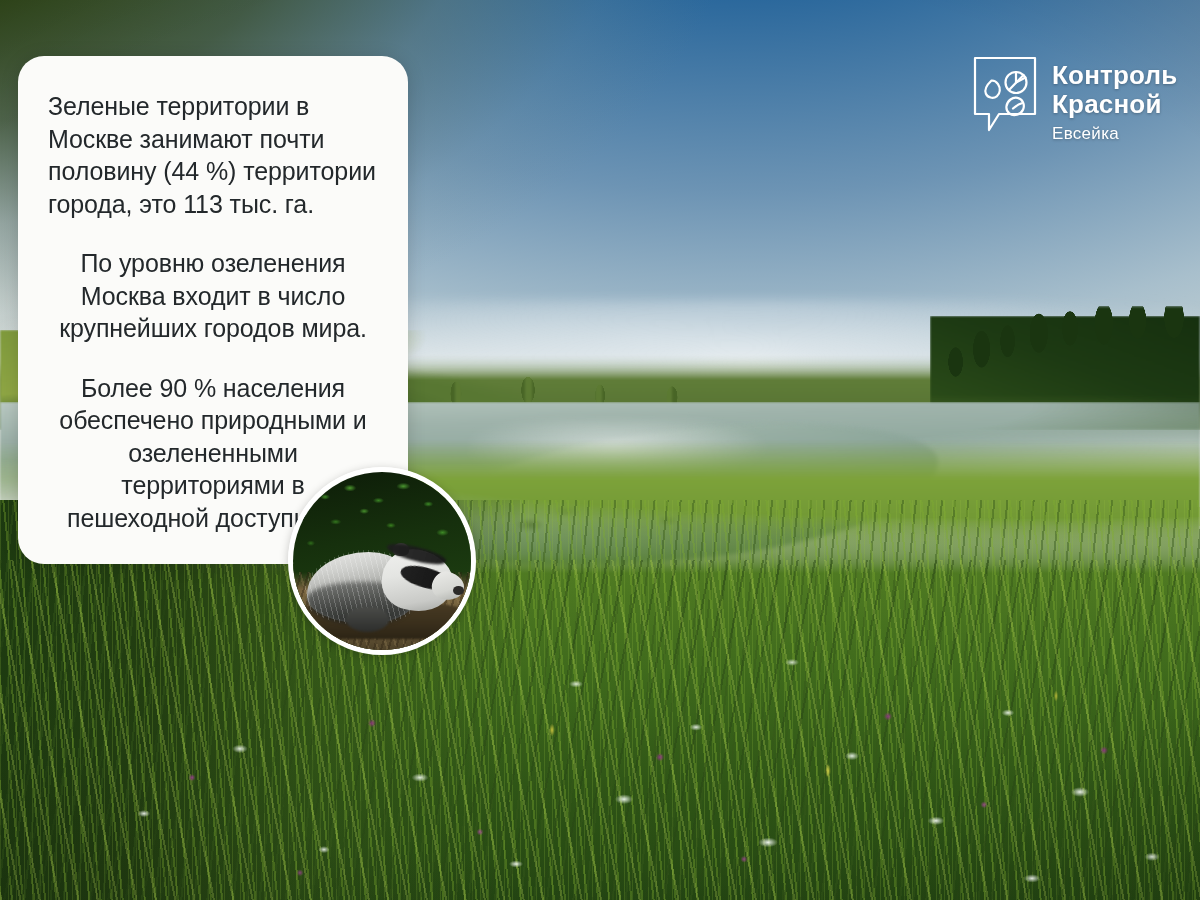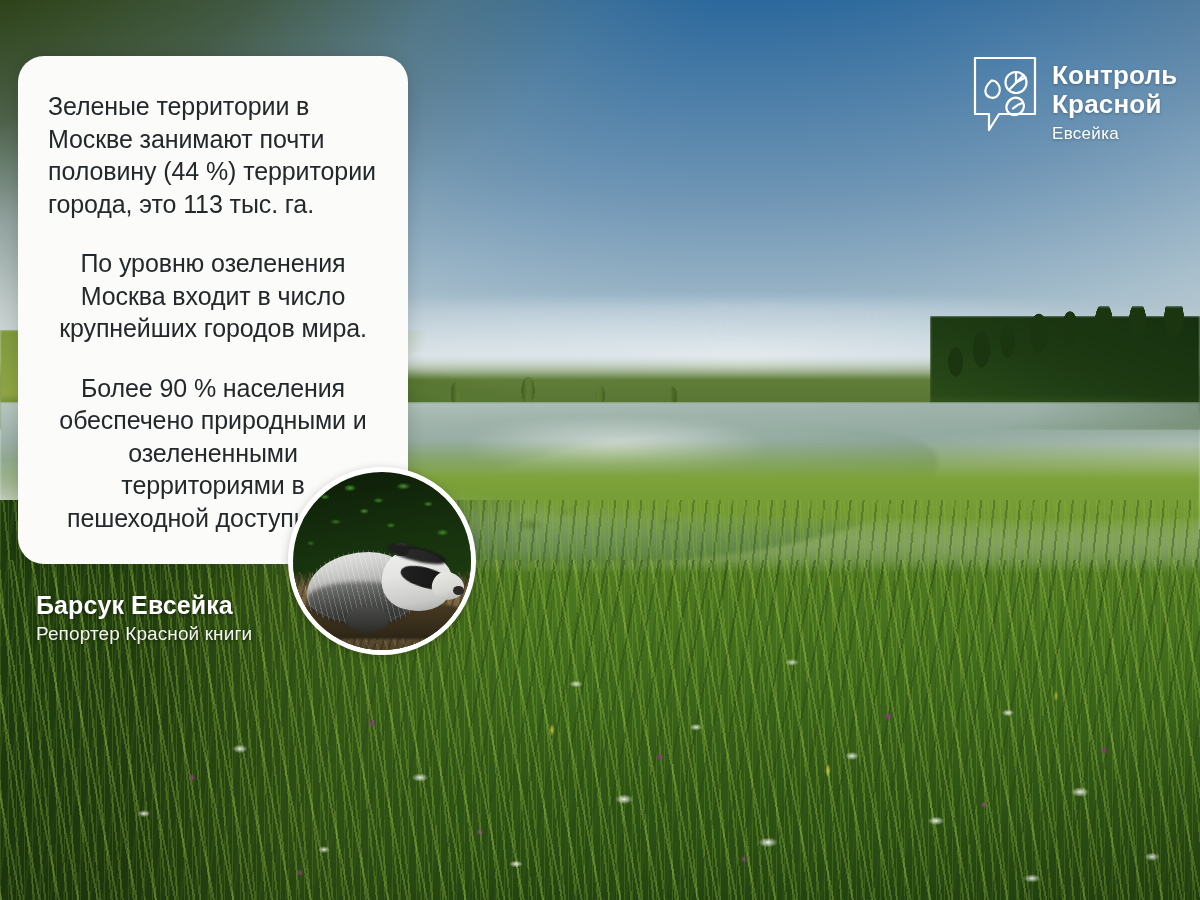--- a/index.html
+++ b/index.html
@@ -398,24 +398,20 @@
     <div class="ava-layer badger-fur"></div>
     <div class="ava-layer badger-leg"></div>
     <div class="ava-layer badger-head"></div>
     <div class="ava-layer badger-ear"></div>
     <div class="ava-layer badger-stripe-top"></div>
     <div class="ava-layer badger-stripe-eye"></div>
     <div class="ava-layer badger-snout"></div>
     <div class="ava-layer badger-nose"></div>
   </div>
 
-  <div class="attrib">
-    <div class="name">Барсук Евсейка</div>
-    <div class="role">Репортер Красной книги</div>
-  </div>
 
   <div class="logo">
     <span class="logo-mark">
       <svg viewBox="0 0 64 82" width="64" height="82" fill="none" stroke="#ffffff" stroke-width="2.2" stroke-linejoin="round" stroke-linecap="round">
         <path d="M2 2 H62 V58 H26 L16 74 V58 H2 Z"></path>
         <path d="M18.5 24.5 c-5.5 5.2 -7.2 9.4 -5.6 13.2 c1.7 4 7.2 5.4 10.9 2.6 c3.6 -2.7 3.9 -8.1 1.2 -12.1 c-1.6 -2.4 -3.6 -3.9 -6.5 -3.7 Z"></path>
         <circle cx="43" cy="26.5" r="10.5"></circle>
         <path d="M43 16 V26.5 L52.5 21.5"></path>
         <path d="M36.5 33.5 L50.5 19"></path>
         <path d="M37.5 43.5 c-4.8 3.6 -5.6 10.4 -1.2 13.8 c4.3 3.4 11.6 1.4 13.8 -3.8 c2.1 -5.1 -0.6 -10.6 -5.5 -11.6 c-2.6 -0.6 -5.1 0.1 -7.1 1.6 Z"></path>

